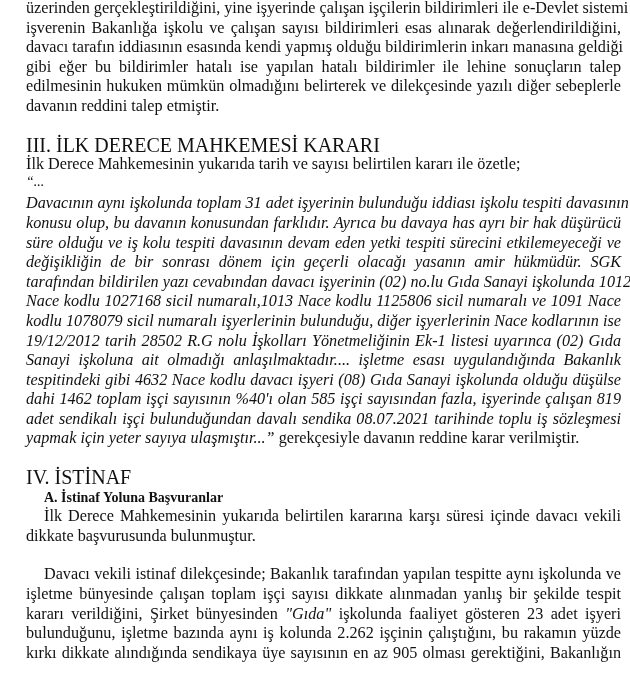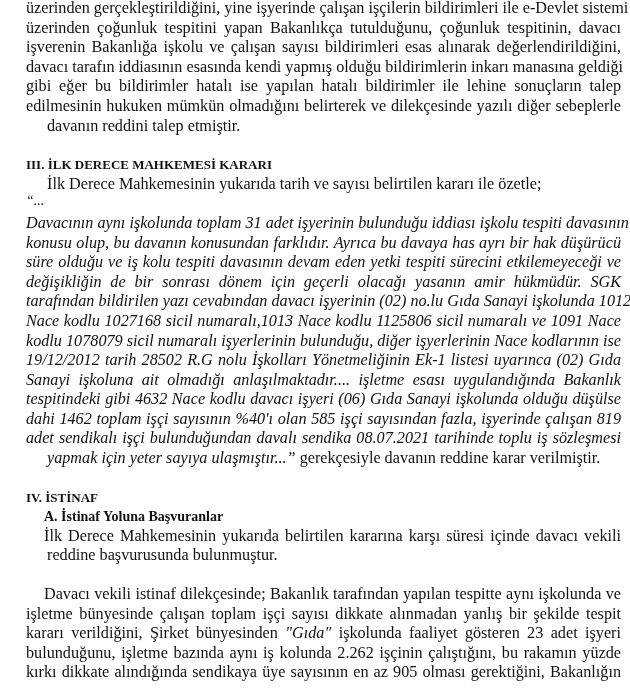--- a/index.html
+++ b/index.html
@@ -25,29 +25,28 @@
     .jl {
       display: block;
       height: 19.6px;
       line-height: 19.6px;
       white-space: nowrap;
       text-align: justify;
       text-align-last: justify;
     }
     .jl.last {
       text-align-last: left;
-      margin-left: 21px;
     }
     .it { font-style: italic; }
     .indent { padding-left: 18px; }
     .heading {
-      font-weight: bold;
+      font-weight: normal;
       height: 19.6px;
       line-height: 19.6px;
-      font-size: 13px;
+      font-size: 20px;
       white-space: nowrap;
     }
     .subheading {
       font-weight: bold;
       height: 19.6px;
       line-height: 19.6px;
       padding-left: 18px;
       font-size: 14px;
       white-space: nowrap;
     }
@@ -61,21 +60,20 @@
     }
     .roman { font-style: normal; }
   </style>
 </head>
 <body>
 
 <div class="page">
 
   <div>
     <span class="jl">üzerinden gerçekleştirildiğini, yine işyerinde çalışan işçilerin bildirimleri ile e-Devlet sistemi</span>
-    <span class="jl">üzerinden çoğunluk tespitini yapan Bakanlıkça tutulduğunu, çoğunluk tespitinin, davacı</span>
     <span class="jl">işverenin Bakanlığa işkolu ve çalışan sayısı bildirimleri esas alınarak değerlendirildiğini,</span>
     <span class="jl">davacı tarafın iddiasının esasında kendi yapmış olduğu bildirimlerin inkarı manasına geldiği</span>
     <span class="jl">gibi eğer bu bildirimler hatalı ise yapılan hatalı bildirimler ile lehine sonuçların talep</span>
     <span class="jl">edilmesinin hukuken mümkün  olmadığını belirterek ve dilekçesinde yazılı diğer sebeplerle</span>
     <span class="jl last">davanın reddini talep etmiştir.</span>
   </div>
 
   <div class="gap-section"></div>
 
   <div>
@@ -85,36 +83,36 @@
     <div class="it">
       <span class="jl">Davacının aynı işkolunda toplam 31 adet işyerinin bulunduğu iddiası işkolu tespiti davasının</span>
       <span class="jl">konusu olup, bu davanın konusundan farklıdır. Ayrıca bu davaya has ayrı bir hak düşürücü</span>
       <span class="jl">süre olduğu ve iş kolu tespiti davasının devam eden yetki tespiti sürecini etkilemeyeceği ve</span>
       <span class="jl">değişikliğin de bir sonrası dönem için geçerli olacağı yasanın amir hükmüdür. SGK</span>
       <span class="jl">tarafından bildirilen yazı cevabından davacı işyerinin (02) no.lu Gıda Sanayi işkolunda 1012</span>
       <span class="jl">Nace kodlu 1027168 sicil numaralı,1013 Nace kodlu 1125806 sicil numaralı ve 1091 Nace</span>
       <span class="jl">kodlu 1078079 sicil numaralı işyerlerinin bulunduğu, diğer işyerlerinin Nace kodlarının ise</span>
       <span class="jl">19/12/2012 tarih 28502 R.G nolu İşkolları Yönetmeliğinin Ek-1 listesi uyarınca (02) Gıda</span>
       <span class="jl">Sanayi işkoluna ait olmadığı anlaşılmaktadır.... işletme esası uygulandığında Bakanlık</span>
-      <span class="jl">tespitindeki gibi 4632 Nace kodlu davacı işyeri (06) Gıda Sanayi işkolunda olduğu düşülse</span>
+      <span class="jl">tespitindeki gibi 4632 Nace kodlu davacı işyeri (08) Gıda Sanayi işkolunda olduğu düşülse</span>
       <span class="jl">dahi 1462 toplam işçi sayısının %40'ı olan 585 işçi sayısından fazla, işyerinde çalışan 819</span>
       <span class="jl">adet sendikalı işçi bulunduğundan davalı sendika 08.07.2021 tarihinde toplu iş sözleşmesi</span>
       <span class="jl last"><span>yapmak için yeter sayıya ulaşmıştır...”</span><span class="roman"> gerekçesiyle davanın reddine karar verilmiştir.</span></span>
     </div>
   </div>
 
   <div class="gap-section"></div>
 
   <div>
     <div class="heading">IV. İSTİNAF</div>
 
     <div>
       <div class="subheading">A. İstinaf Yoluna Başvuranlar</div>
       <span class="jl indent">İlk Derece Mahkemesinin yukarıda belirtilen kararına karşı süresi içinde davacı vekili</span>
-      <span class="jl last">reddine başvurusunda bulunmuştur.</span>
+      <span class="jl last">dikkate başvurusunda bulunmuştur.</span>
     </div>
 
     <div class="gap-small"></div>
 
     <div>
       <span class="jl indent">Davacı vekili istinaf dilekçesinde; Bakanlık tarafından yapılan tespitte aynı işkolunda ve</span>
       <span class="jl">işletme bünyesinde çalışan toplam işçi sayısı dikkate alınmadan yanlış bir şekilde tespit</span>
       <span class="jl"><span>kararı verildiğini, Şirket bünyesinden </span><span class="it">"Gıda"</span><span> işkolunda faaliyet gösteren 23 adet işyeri</span></span>
       <span class="jl">bulunduğunu, işletme bazında aynı iş kolunda 2.262 işçinin çalıştığını, bu rakamın yüzde</span>
       <span class="jl">kırkı dikkate alındığında sendikaya üye sayısının en az 905 olması gerektiğini, Bakanlığın</span>

